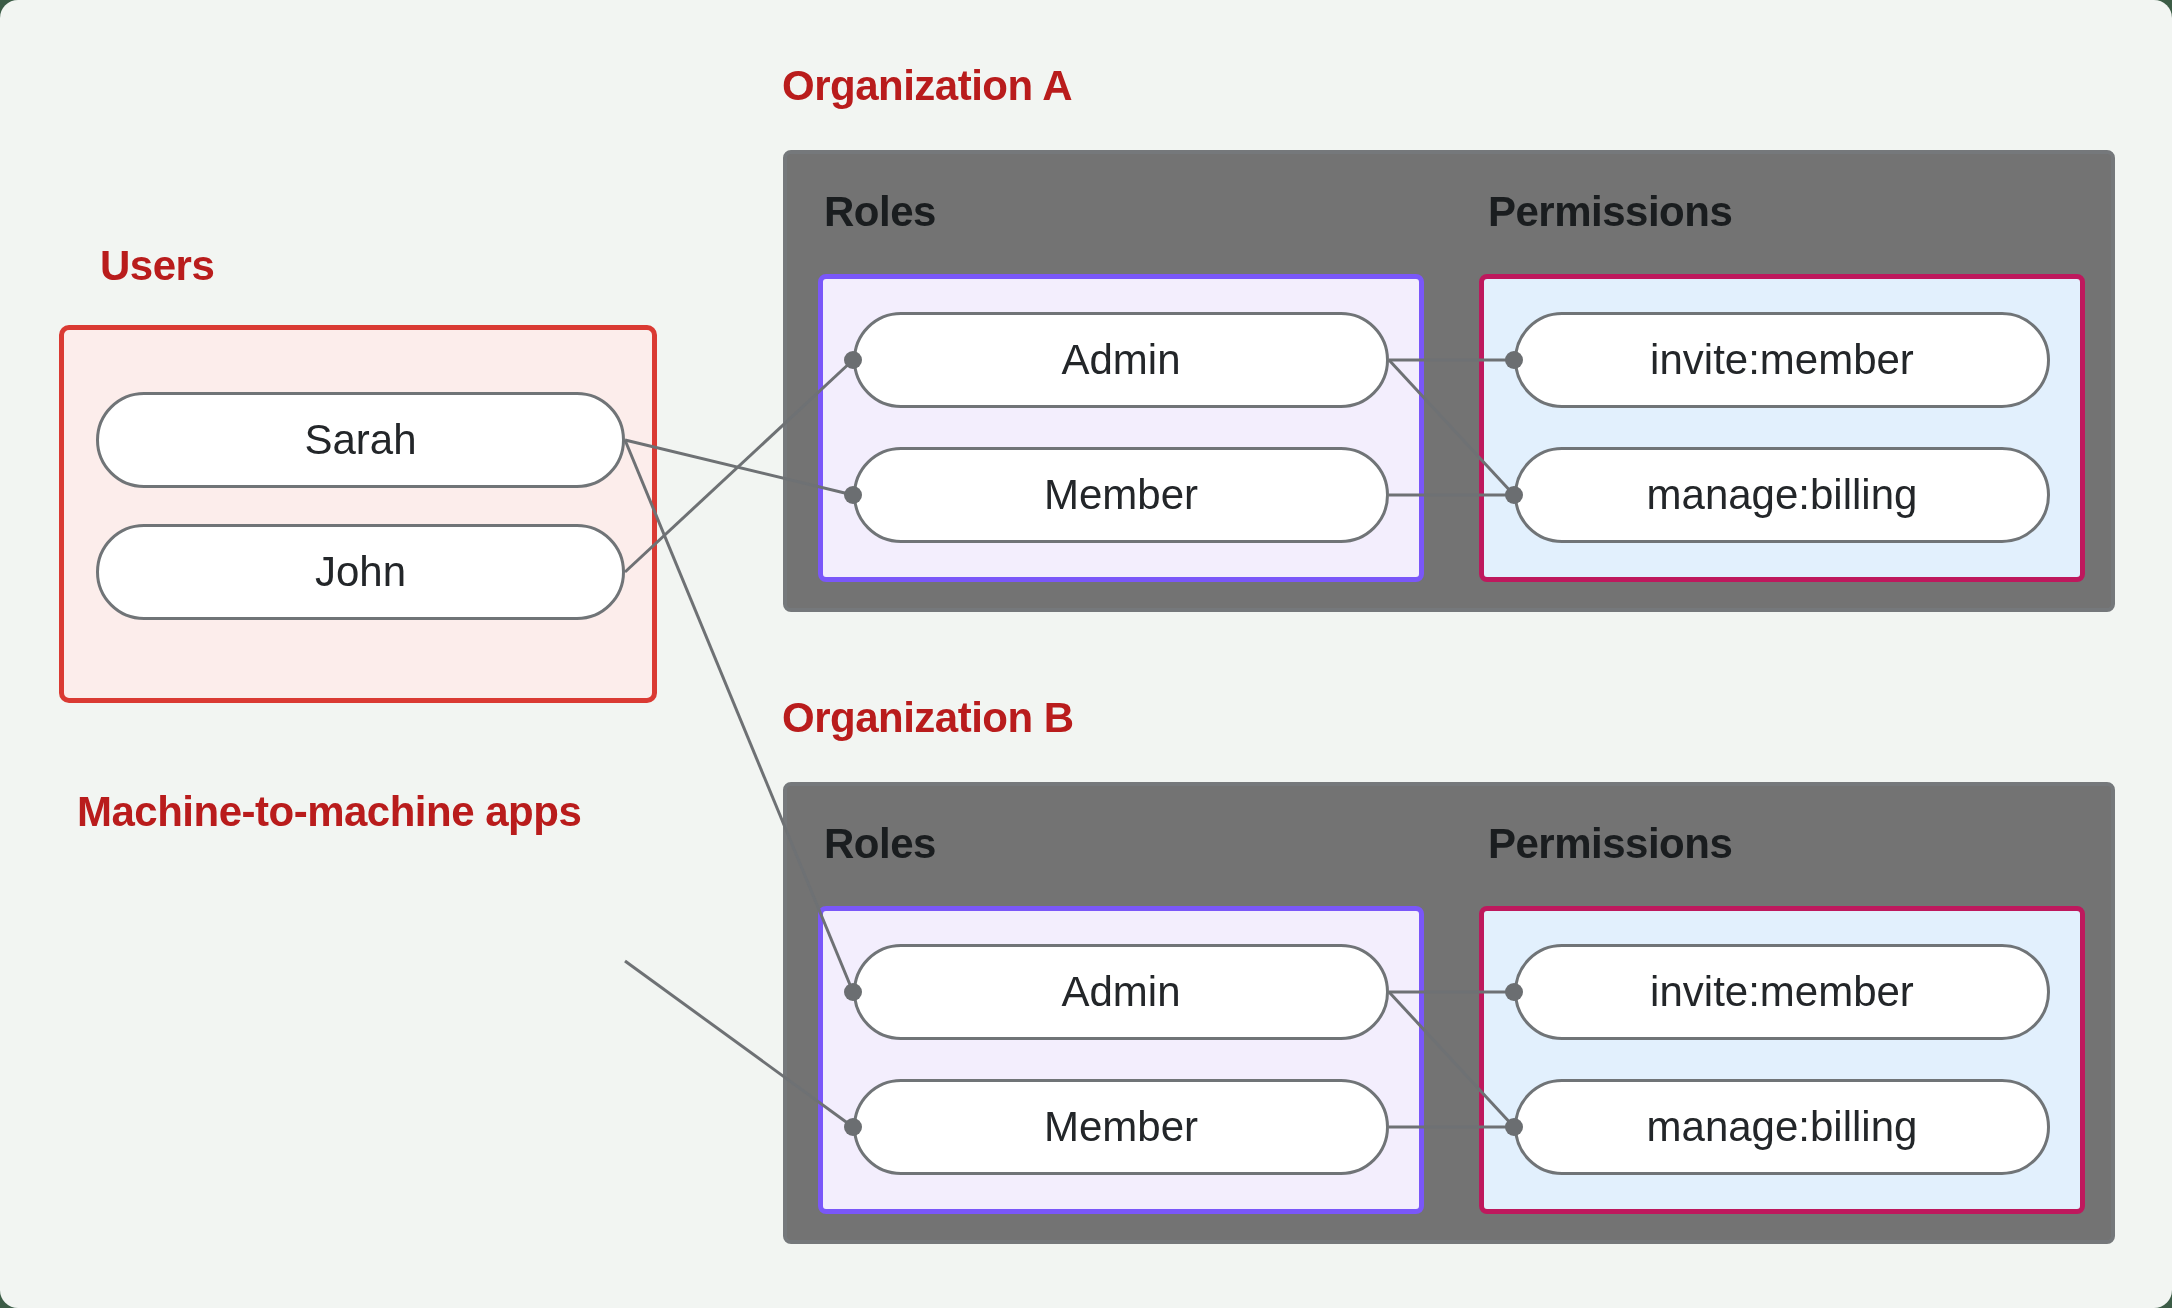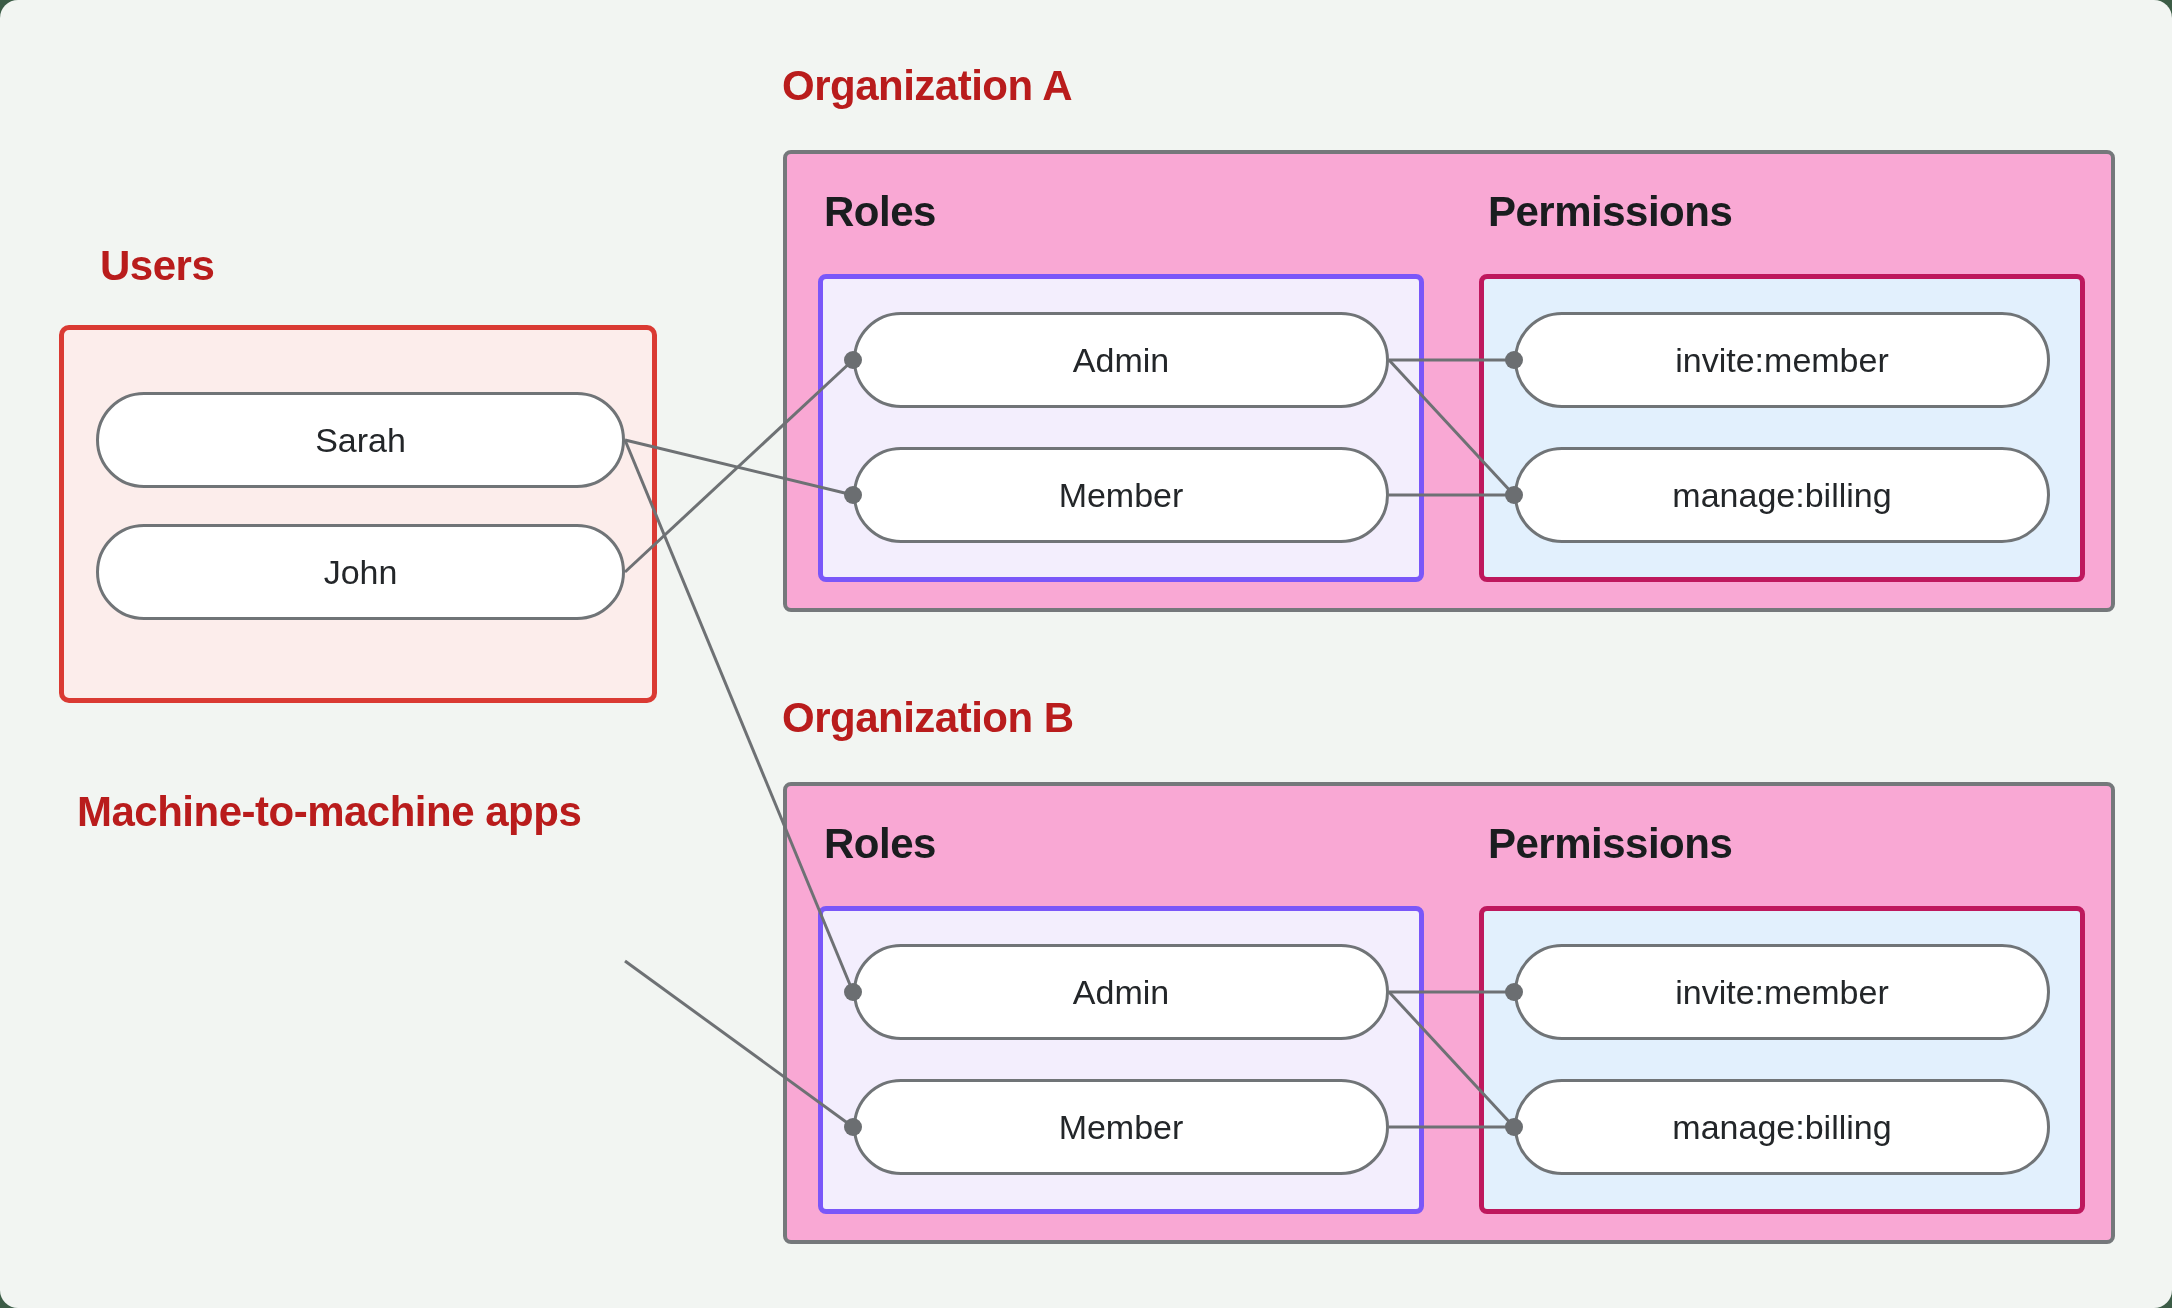--- a/index.html
+++ b/index.html
@@ -33,21 +33,21 @@
     background:#fcedeb;border:5px solid #da3a33;border-radius:10px;
   }
   .m2m-box{
     left:59px;top:876px;width:598px;height:172px;
     background:#e9f5e8;border:5px solid #60b565;border-radius:10px;
   }
   .org-box{
     position:absolute;
     left:783px;width:1332px;height:462px;
     box-sizing:border-box;
-    background:#f9a8d4;
+    background:#737373;
     border:4px solid #75787b;
     border-radius:8px;
   }
   .org-a{top:150px;}
   .org-b{top:782px;}
   .inner-heading{
     position:absolute;
     font-size:42px;font-weight:700;letter-spacing:-0.5px;
     color:#1a1d1f;line-height:1.25;white-space:nowrap;
   }
@@ -66,21 +66,21 @@
     background:#e2f0fd;border:5px solid #be185d;border-radius:8px;
   }
   .pill{
     position:absolute;
     box-sizing:border-box;
     height:96px;width:536px;
     background:#ffffff;
     border:3px solid #707477;
     border-radius:48px;
     display:flex;align-items:center;justify-content:center;
-    font-size:34px;color:#232629;
+    font-size:42px;color:#232629;
     white-space:nowrap;
   }
   .pill-left{width:529px;}
   .pill-row-1{left:30px;top:33px;}
   .pill-row-2{left:30px;top:168px;}
   .sarah-pill{left:32px;top:62px;}
   .john-pill{left:32px;top:194px;}
   .m2m-pill{left:32px;top:32px;}
   svg.wires{
     position:absolute;left:0;top:0;width:2172px;height:1308px;

